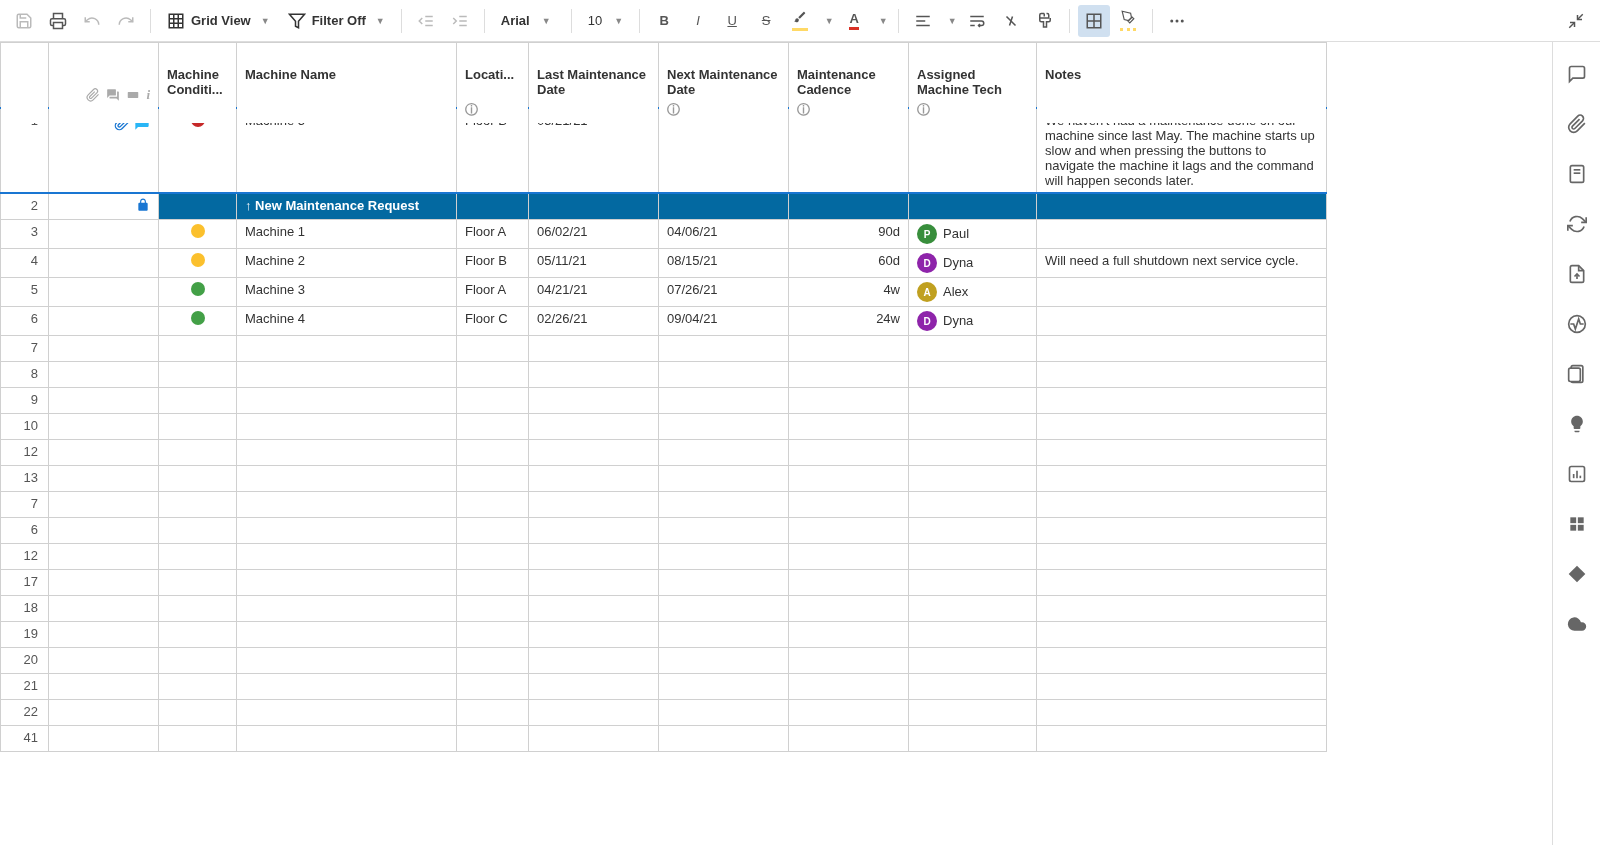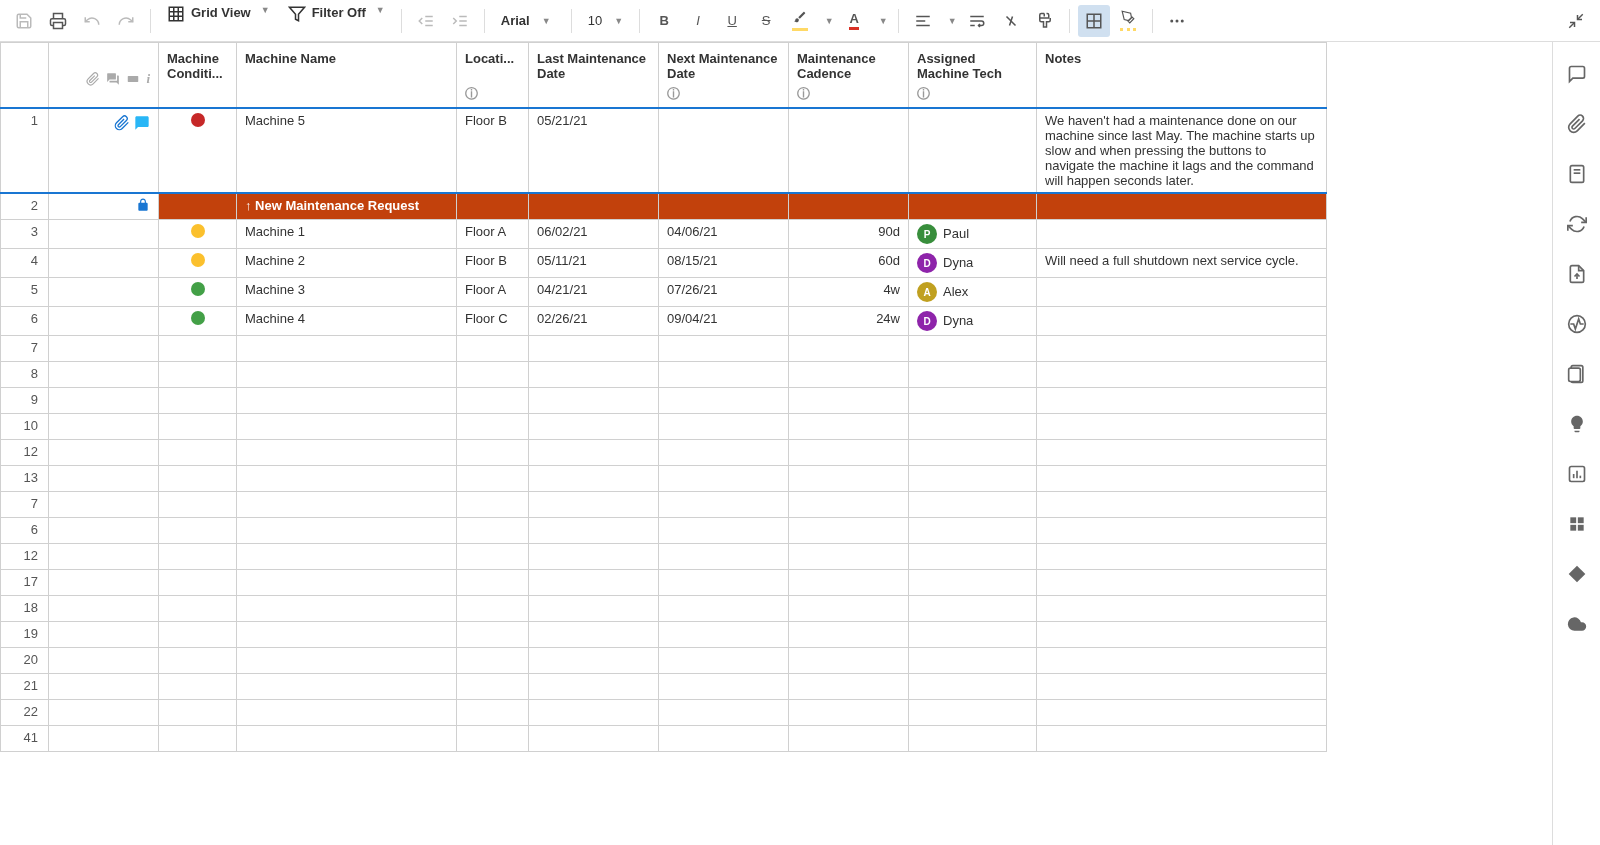--- a/index.html
+++ b/index.html
@@ -4,39 +4,39 @@
 <style>
 * { box-sizing: border-box; margin: 0; padding: 0; }
 body { font-family: Arial, sans-serif; font-size: 13px; color: #333; background: #fff; overflow: hidden; }
 
 
 .toolbar { display: flex; align-items: center; height: 42px; padding: 0 8px; border-bottom: 1px solid #ddd; gap: 2px; }
 .tb-btn { display: inline-flex; align-items: center; justify-content: center; width: 32px; height: 32px; border-radius: 3px; cursor: pointer; color: #555; }
 .tb-btn.active { background: #d0e0f0; }
 .tb-btn.disabled { opacity: 0.4; cursor: default; }
 .divider { width: 1px; height: 24px; background: #ddd; margin: 0 6px; }
-.tb-label-btn { display: inline-flex; align-items: flex-start; gap: 6px; padding: 0 8px; height: 32px; cursor: pointer; font-size: 13px; font-weight: 600; color: #333; }
+.tb-label-btn { display: inline-flex; align-items: center; gap: 6px; padding: 0 8px; height: 32px; cursor: pointer; font-size: 13px; font-weight: 600; color: #333; }
 .tb-label-btn svg { flex-shrink: 0; }
 .chev { font-size: 9px; color: #888; margin-left: 4px; }
 .font-select { font-size: 13px; font-weight: 600; padding: 0 8px; display: inline-flex; align-items: center; gap: 8px; min-width: 70px; }
 .size-select { font-size: 13px; font-weight: 400; padding: 0 8px; display: inline-flex; align-items: center; gap: 8px; }
 .underline-yellow { border-bottom: 3px solid #ffd966; padding-bottom: 1px; }
 .underline-red { border-bottom: 3px solid #d93025; padding-bottom: 1px; }
 .underline-y2 { border-bottom: 3px dotted #ffd966; padding-bottom: 1px; }
 
 
 .main { display: flex; height: calc(100vh - 42px); }
 .grid-wrap { flex: 1; overflow: auto; position: relative; }
 .right-rail { width: 48px; border-left: 1px solid #ddd; display: flex; flex-direction: column; align-items: center; padding-top: 16px; gap: 18px; }
 .rail-btn { width: 32px; height: 32px; display: flex; align-items: center; justify-content: center; cursor: pointer; color: #666; border-radius: 3px; }
 
 
 table { border-collapse: collapse; table-layout: fixed; }
 th, td { border: 1px solid #d0d0d0; padding: 4px 8px; font-size: 13px; vertical-align: top; text-align: left; overflow: hidden; }
-th { background: #fff; font-weight: 700; color: #333; position: sticky; top: 0; }
+th { background: #fff; font-weight: 700; color: #333; position: sticky; top: 16px; }
 .col-rownum { width: 48px; text-align: right; background: #fff; color: #555; font-weight: 400; padding-right: 10px; }
 .col-icons { width: 110px; }
 .col-cond { width: 78px; text-align: center; }
 .col-name { width: 220px; }
 .col-loc { width: 72px; }
 .col-date1 { width: 130px; }
 .col-date2 { width: 130px; }
 .col-cadence { width: 120px; text-align: right; }
 .col-tech { width: 128px; }
 .col-notes { width: 290px; }
@@ -45,21 +45,21 @@
 .th-inner { display: flex; flex-direction: column; gap: 4px; height: 100%; }
 .info-icon { margin-top: auto; color: #999; font-size: 13px; }
 .icon-strip { display: flex; justify-content: flex-end; gap: 6px; align-items: center; height: 100%; }
 .icon-strip svg { color: #aaa; }
 
 .cond-dot { width: 14px; height: 14px; border-radius: 50%; display: inline-block; }
 .dot-red { background: #c62828; }
 .dot-yellow { background: #fbc02d; }
 .dot-green { background: #43a047; }
 
-.form-row td { background: #c2410c; color: #fff; font-weight: 600; height: 26px; }
+.form-row td { background: #0369a1; color: #fff; font-weight: 600; height: 26px; }
 .form-row .col-rownum { background: #fff; color: #555; font-weight: 400; }
 .form-row .col-icons { background: #fff; }
 .lock-icon { color: #1976d2; }
 
 .avatar { width: 20px; height: 20px; border-radius: 50%; display: inline-flex; align-items: center; justify-content: center; font-size: 10px; font-weight: 700; color: #fff; margin-right: 6px; }
 .av-p { background: #388e3c; }
 .av-d { background: #8e24aa; }
 .av-a { background: #c0a020; }
 
 .row1-icons { display: flex; justify-content: flex-end; gap: 4px; align-items: flex-start; padding-top: 2px; }

